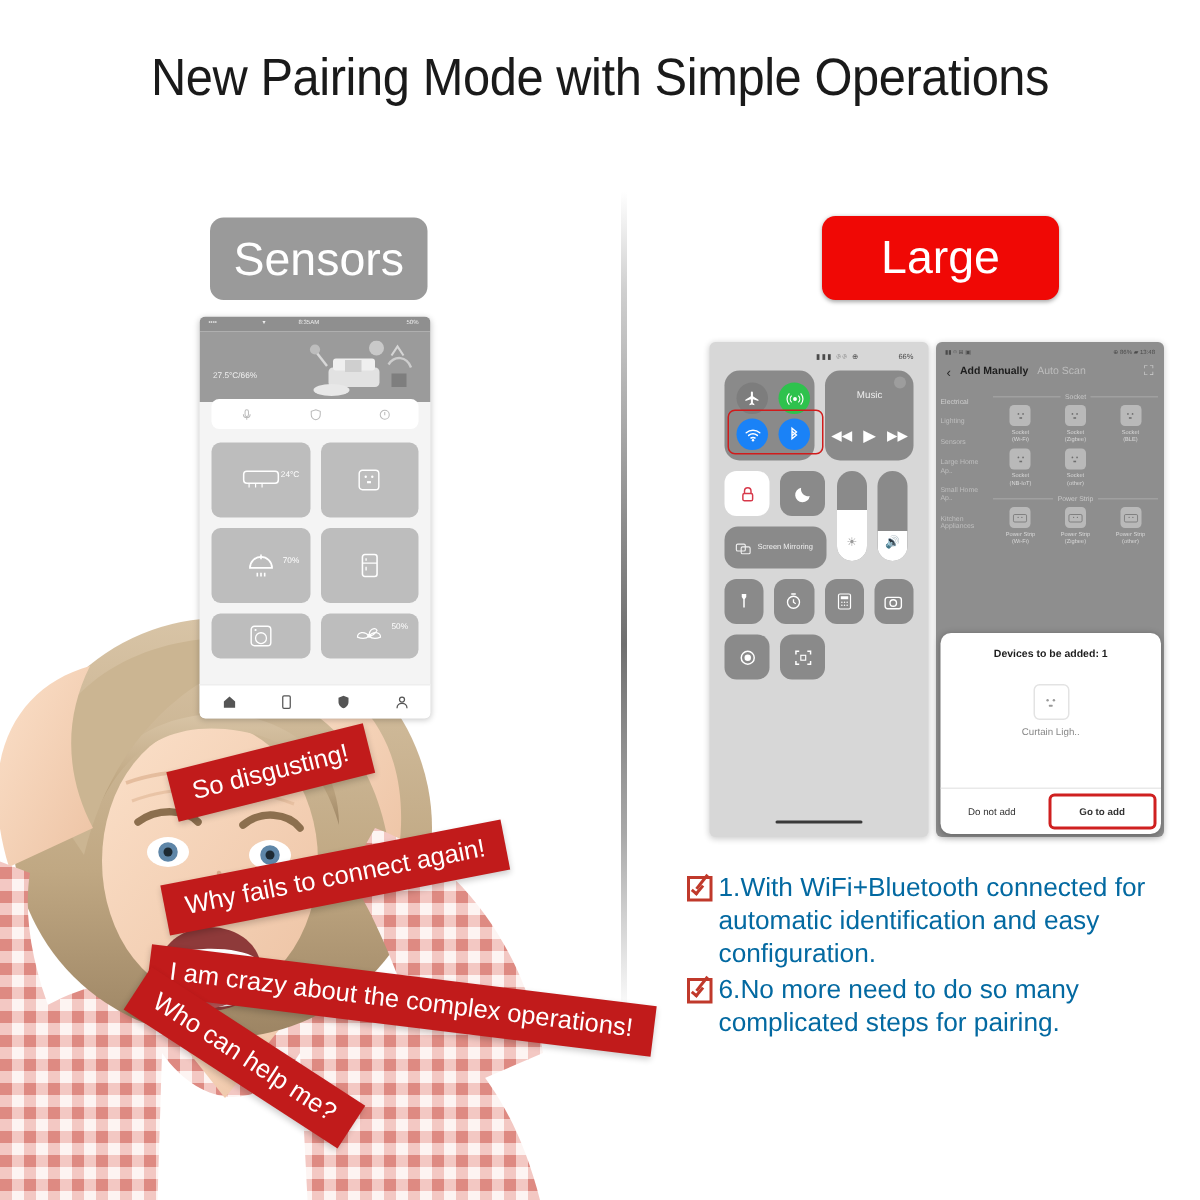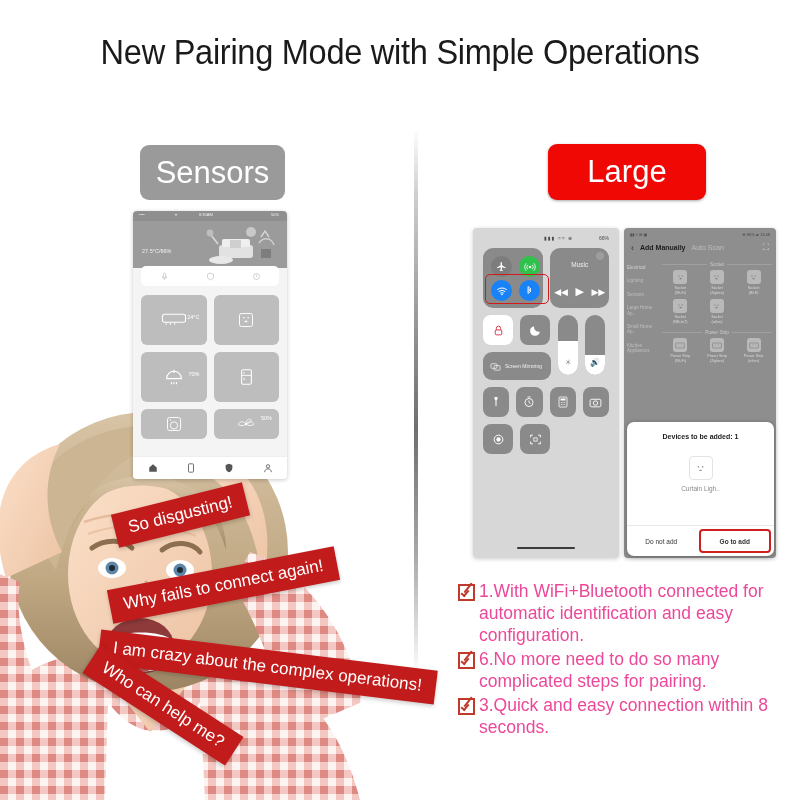--- a/index.html
+++ b/index.html
@@ -107,21 +107,21 @@
 
   
   .features{position:absolute;left:458px;top:580px;width:335px;}
   .feat{display:flex;margin-bottom:2px;}
   .cbx{width:13px;height:13px;border:2px solid #c0392b;margin:4px 4px 0 0;flex:none;position:relative;}
   .cbx:after{content:"";position:absolute;left:1px;top:4px;width:6px;height:3px;
     border-left:2.4px solid #c0392b;border-bottom:2.4px solid #c0392b;
     transform:rotate(-50deg);}
   .cbx:before{content:"";position:absolute;left:7px;top:-4px;width:2.4px;height:12px;
     background:#c0392b;transform:rotate(38deg);}
-  .feat p{margin:0;font-size:17.5px;line-height:22px;color:#ec4899;}
+  .feat p{margin:0;font-size:17.5px;line-height:22px;color:#0369a1;}
 </style>
 </head>
 <body>
 
 <div class="title">New Pairing Mode with Simple Operations</div>
 
 <div class="divider"></div>
 
 <div class="badge badge-others">Sensors</div>
 <div class="badge badge-ours">Large</div>
@@ -561,17 +561,13 @@
 
 <div class="features">
   <div class="feat">
     <div class="cbx"></div>
     <p>1.With WiFi+Bluetooth connected for automatic identification and easy configuration.</p>
   </div>
   <div class="feat">
     <div class="cbx"></div>
     <p>6.No more need to do so many complicated steps for pairing.</p>
   </div>
-  <div class="feat">
-    <div class="cbx"></div>
-    <p>3.Quick and easy connection within 8 seconds.</p>
-  </div>
 </div>
 
 </body></html>

